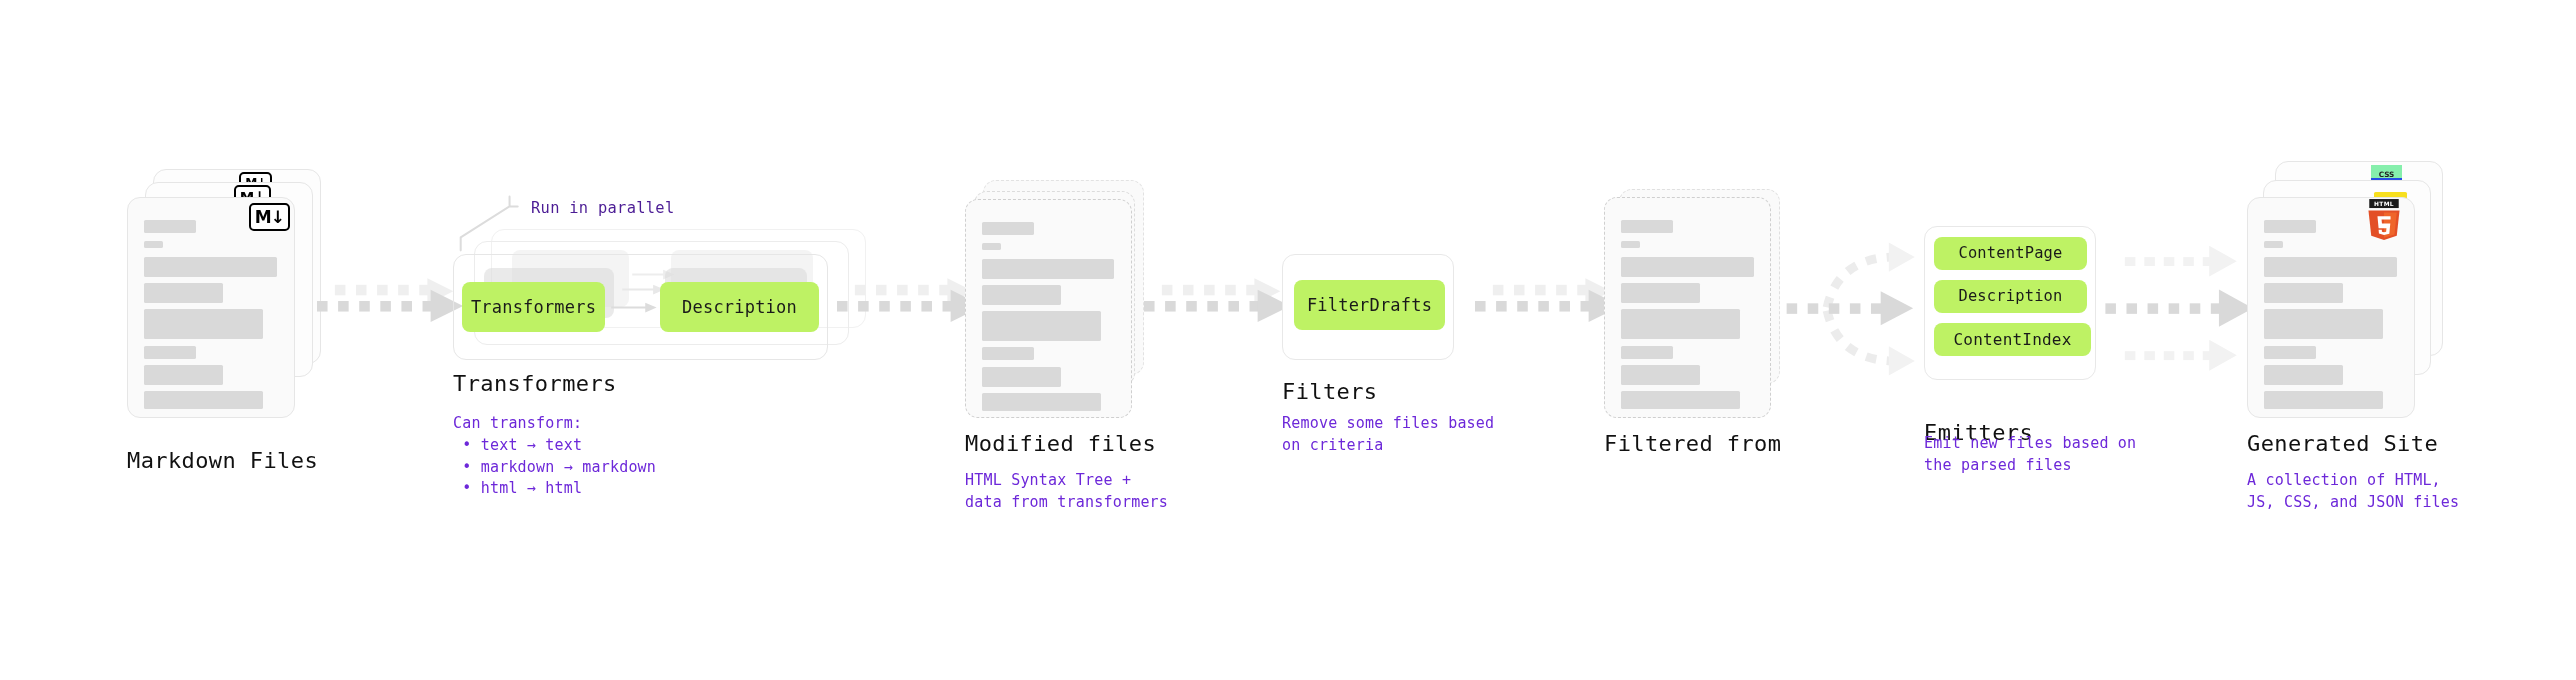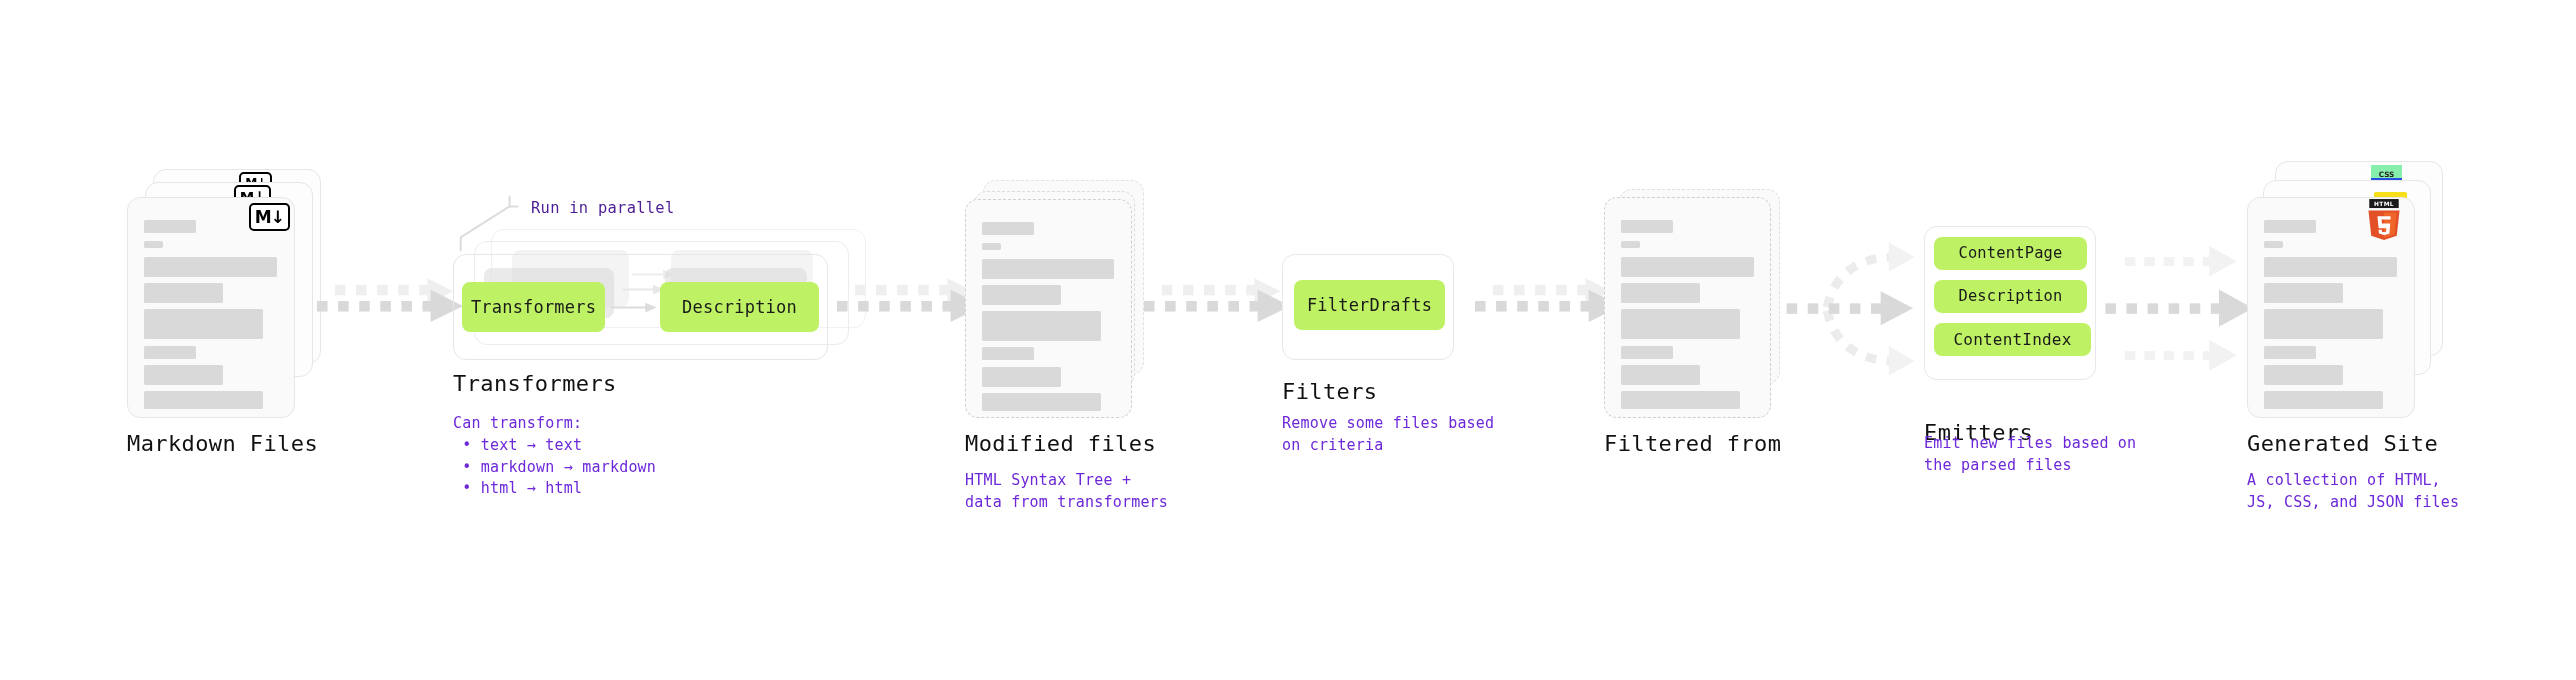--- a/index.html
+++ b/index.html
@@ -93,21 +93,21 @@
       <div class="bar" style="left:16.3px;top:43px;width:18.7px;height:6.5px;"></div>
       <div class="bar" style="left:16.3px;top:59px;width:133px;height:19.5px;"></div>
       <div class="bar" style="left:16.3px;top:85px;width:79px;height:19.5px;"></div>
       <div class="bar" style="left:16.3px;top:111px;width:119px;height:30px;"></div>
       <div class="bar" style="left:16.3px;top:148px;width:52px;height:13px;"></div>
       <div class="bar" style="left:16.3px;top:167px;width:79px;height:19.5px;"></div>
       <div class="bar" style="left:16.3px;top:193px;width:119px;height:18px;"></div>
     </div>
     <div class="md-badge" style="left:249px;top:203px;">M↓</div>
 
-    <div class="title" style="left:127px;top:431px;">Markdown Files</div>
+    <div class="title" style="left:127px;top:448px;">Markdown Files</div>
   </div>
 
   <svg style="left:317px;top:283px;width:138px;height:49px;" viewBox="0 0 170 60">
     <g fill="#efefef">
       <rect x="22" y="2" width="13" height="13"></rect>
         <rect x="48" y="2" width="13" height="13"></rect>
       <rect x="74" y="2" width="13" height="13"></rect>
         <rect x="100" y="2" width="13" height="13"></rect>
       <rect x="126" y="2" width="13" height="13"></rect>
       <path d="M136 -6 L168 10 L136 26 Z"></path>

